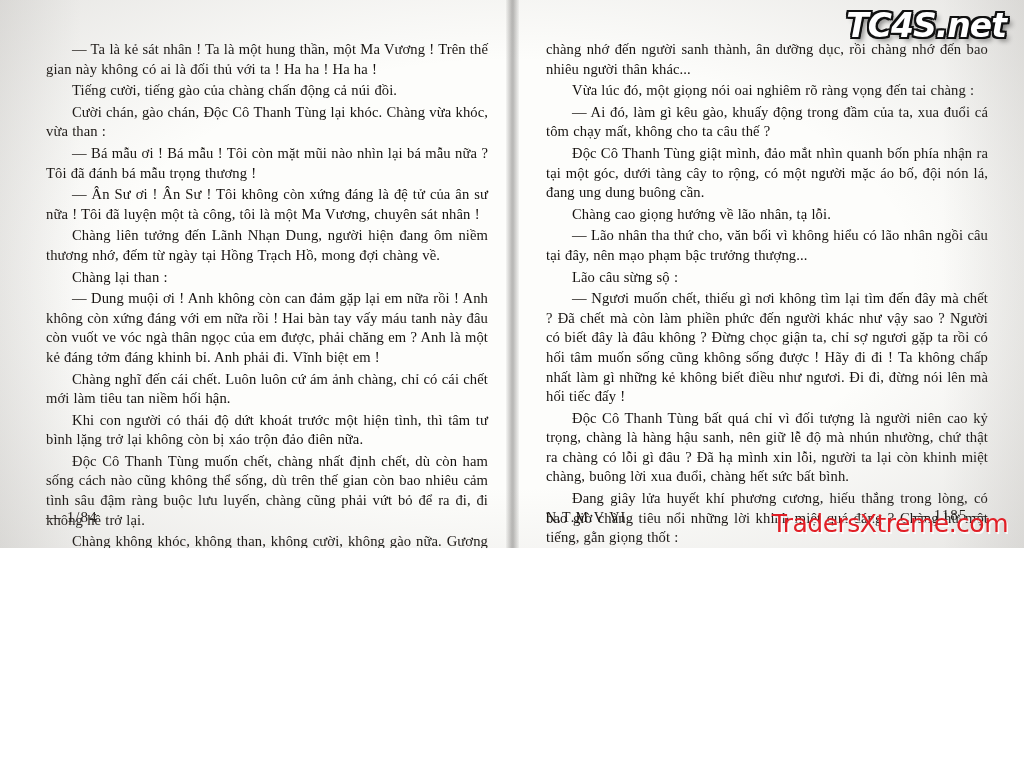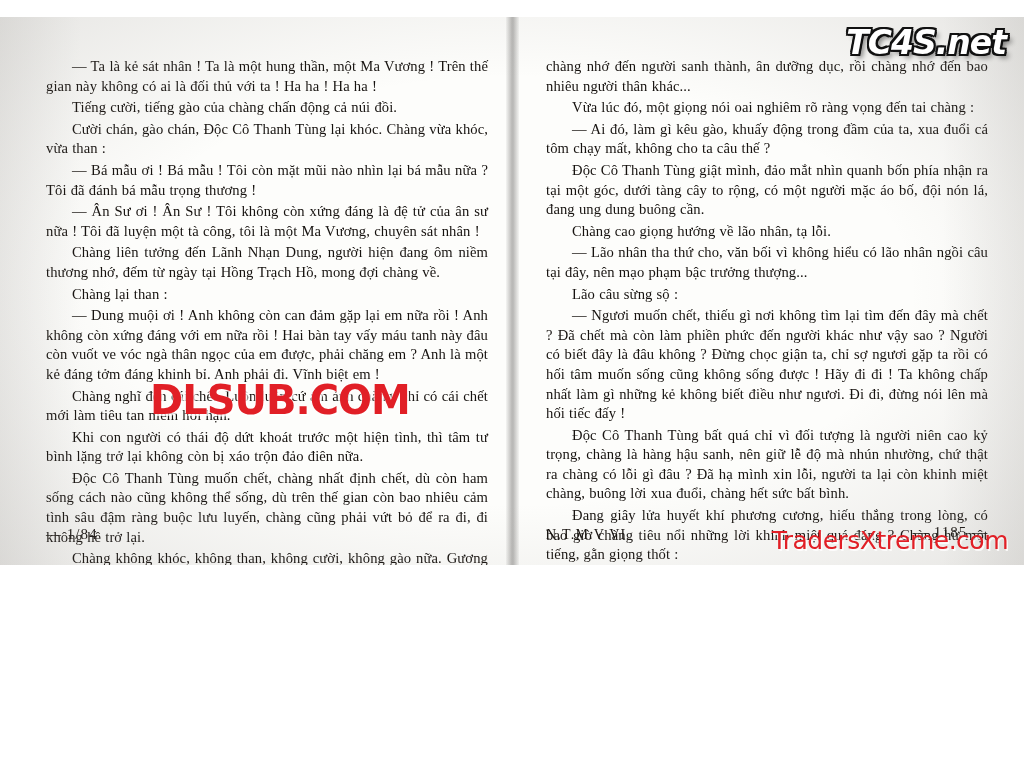--- a/index.html
+++ b/index.html
@@ -8,21 +8,20 @@
     background: #ffffff;
   }
   #page {
     position: relative;
     width: 1024px;
     height: 548px;
     background: #fdfdfb;
     overflow: hidden;
     font-family: "Liberation Serif", serif;
     color: #16120f;
-    margin-top: 17px;
   }
   
   #page:before {
     content: "";
     position: absolute;
     inset: 0;
     background:
       radial-gradient(ellipse at 50% 50%, rgba(255,255,255,0) 55%, rgba(120,115,110,0.16) 100%),
       linear-gradient(90deg, rgba(90,85,80,0.10) 0%, rgba(255,255,255,0) 8%, rgba(255,255,255,0) 92%, rgba(90,85,80,0.10) 100%);
     pointer-events: none;
@@ -167,16 +166,15 @@
     <p class="para dash">— Tiểu tử dám buông lời xúc phạm đến ta !</p>
     <p class="para">Độc Cô Thanh Tùng cũng sôi giận :</p>
     <p class="para dash">— Tôi xúc phạm lão nhân làm sao ? Hãy giải thích cho tôi nghe xem !</p>
   </div>
 
   <div class="footer-left">— 1/84</div>
   <div class="footer-code">N.T.M.V  VI</div>
   <div class="footer-right-num">— 1185 —</div>
 
   <div class="wm-tc4s">TC4S.net</div>
-  <div class="wm-dlsub">DLSUB.COM</div>
   <div class="wm-traders">TradersXtreme.com</div>
 
 </div>
 
 </body></html>

